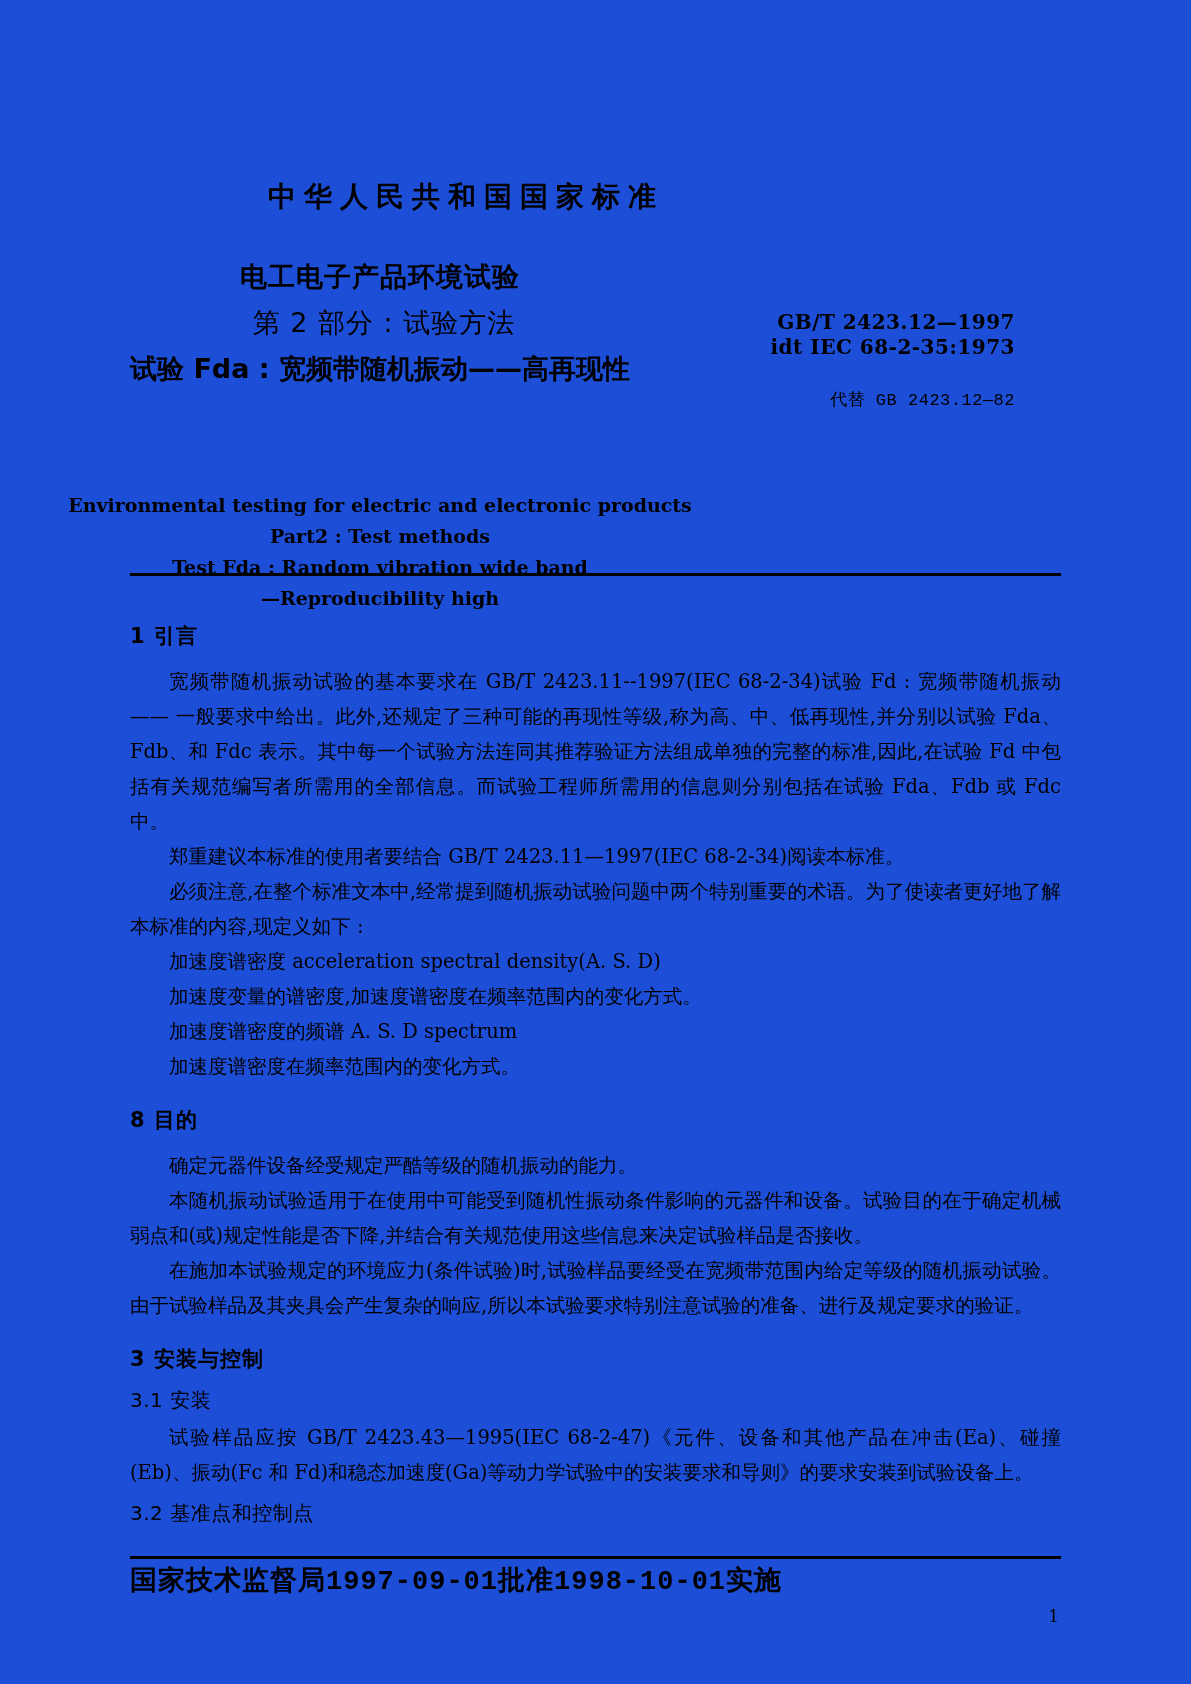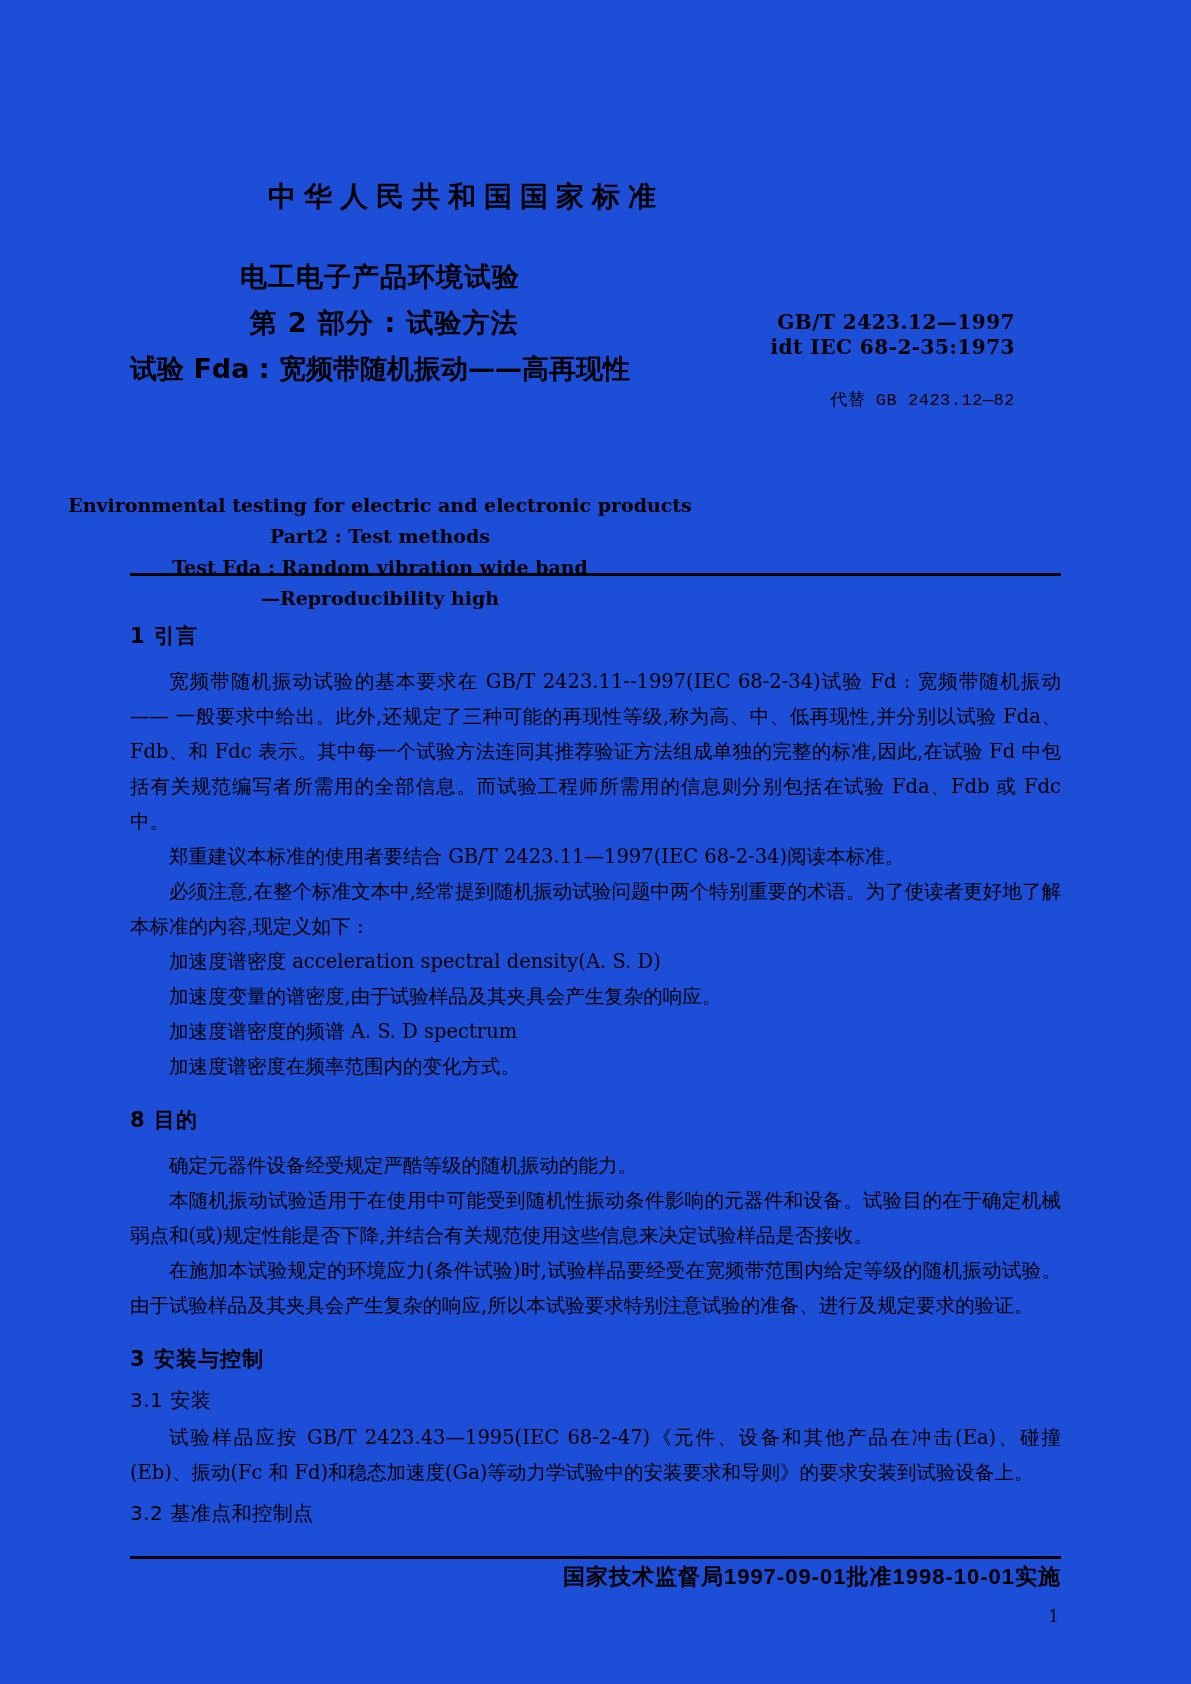--- a/index.html
+++ b/index.html
@@ -52,21 +52,21 @@
     text-align: center;
   }
   .cn-title-1 {
     font-size: 27px;
     font-weight: bold;
     letter-spacing: 1px;
     line-height: 46px;
   }
   .cn-title-2 {
     font-size: 27px;
-    font-weight: bold;
+    font-weight: normal;
     letter-spacing: 1px;
     line-height: 46px;
     padding-left: 8px;
   }
   .cn-title-3 {
     font-size: 27px;
     font-weight: bold;
     letter-spacing: 0px;
     line-height: 46px;
   }
@@ -164,26 +164,26 @@
     width: 931px;
     height: 3px;
     background: #000;
   }
   .footer {
     position: absolute;
     left: 130px;
     top: 1562px;
     width: 931px;
     display: flex;
-    justify-content: flex-end;
+    justify-content: flex-start;
     align-items: baseline;
-    font-size: 22px;
-    font-weight: bold;
-    letter-spacing: 1px;
-    font-family: Liberation Sans, sans-serif;
+    font-size: 27px;
+    font-weight: bold;
+    letter-spacing: 1px;
+    font-family: Liberation Mono, monospace;
   }
   .page-num {
     position: absolute;
     right: 132px;
     top: 1606px;
     font-size: 17px;
     font-family: "DejaVu Serif", "Liberation Serif", serif;
   }
 </style>
 </head>
@@ -226,21 +226,21 @@
     <h2 class="sec">1  引言</h2>
 
     <p class="para">宽频带随机振动试验的基本要求在 GB/T 2423.11--1997(IEC 68-2-34)试验 Fd : 宽频带随机振动—— 一般要求中给出。此外,还规定了三种可能的再现性等级,称为高、中、低再现性,并分别以试验 Fda、Fdb、和 Fdc 表示。其中每一个试验方法连同其推荐验证方法组成单独的完整的标准,因此,在试验 Fd 中包括有关规范编写者所需用的全部信息。而试验工程师所需用的信息则分别包括在试验 Fda、Fdb 或 Fdc 中。</p>
 
     <p class="para">郑重建议本标准的使用者要结合 GB/T 2423.11—1997(IEC 68-2-34)阅读本标准。</p>
 
     <p class="para">必须注意,在整个标准文本中,经常提到随机振动试验问题中两个特别重要的术语。为了使读者更好地了解本标准的内容,现定义如下 :</p>
 
     <p class="defline">加速度谱密度    acceleration spectral density(A. S. D)</p>
 
-    <p class="defline">加速度变量的谱密度,由于试验样品及其夹具会产生复杂的响应。</p>
+    <p class="defline">加速度变量的谱密度,加速度谱密度在频率范围内的变化方式。</p>
 
     <p class="defline">加速度谱密度的频谱   A. S. D spectrum</p>
 
     <p class="defline">加速度谱密度在频率范围内的变化方式。</p>
 
     <h2 class="sec">8  目的</h2>
 
     <p class="para">确定元器件设备经受规定严酷等级的随机振动的能力。</p>
 
     <p class="para">本随机振动试验适用于在使用中可能受到随机性振动条件影响的元器件和设备。试验目的在于确定机械弱点和(或)规定性能是否下降,并结合有关规范使用这些信息来决定试验样品是否接收。</p>

